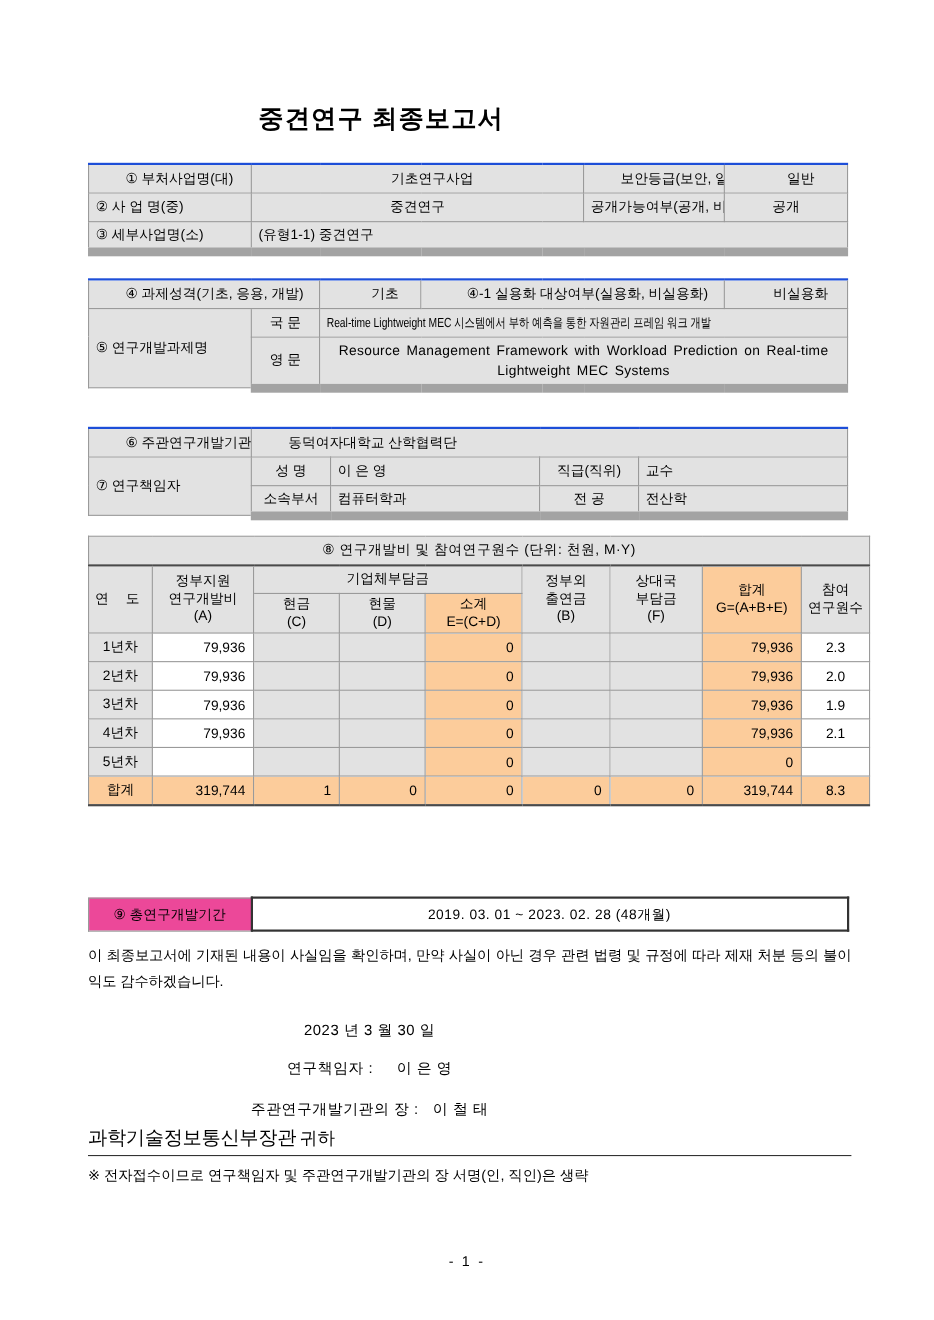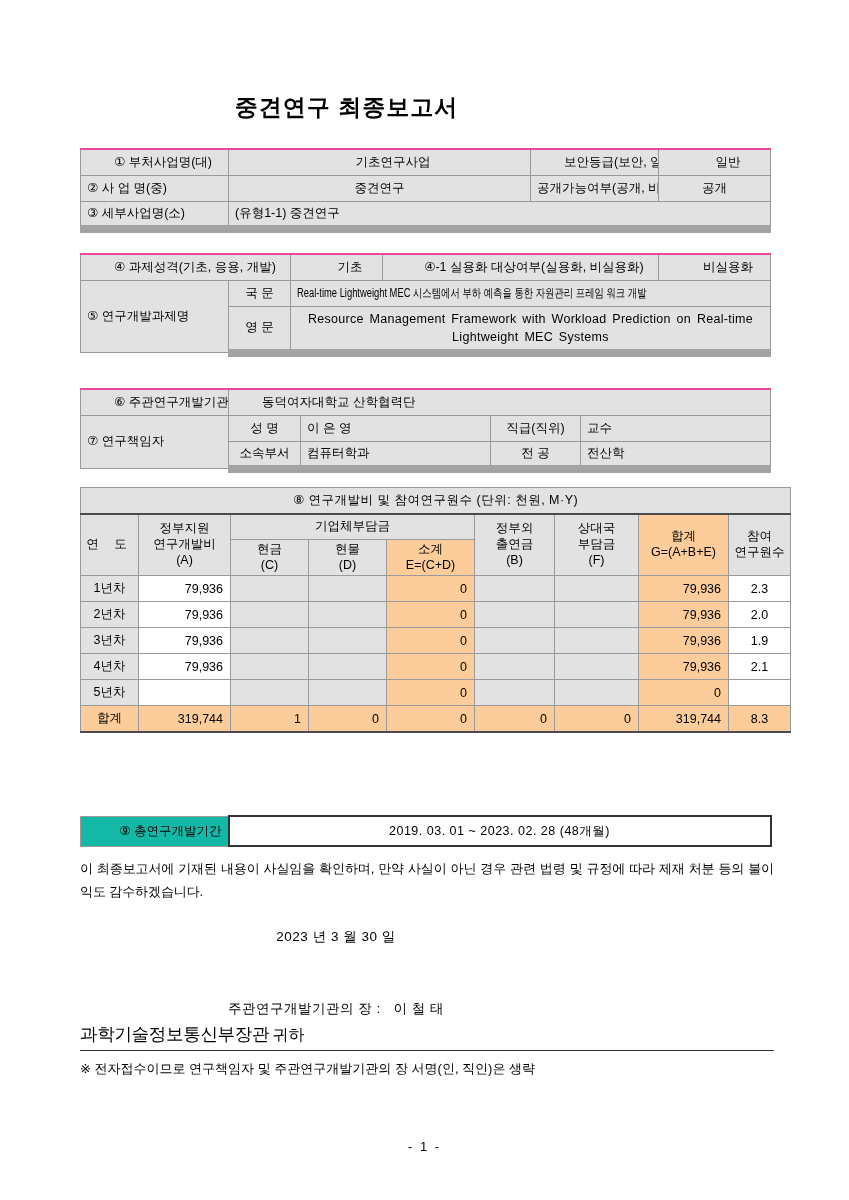--- a/index.html
+++ b/index.html
@@ -49,21 +49,21 @@
   .main-table td {
     border: 1px solid #9a9a9a;
     padding: 3px 6px;
     vertical-align: middle;
     background: #e2e2e2;
     height: 26px;
     box-sizing: border-box;
     overflow: hidden;
     white-space: nowrap;
   }
-  .main-table tr.topline > td { border-top: 2px solid #ec4899; padding-left: 33px; }
+  .main-table tr.topline > td { border-top: 2px solid #1d4ed8; padding-left: 33px; }
   .main-table tr.botline > td { border-bottom: 8px solid #a3a3a3; }
 
   .lbl   { text-align: left; background: #e2e2e2; }
   .lbl-c { text-align: center; background: #e2e2e2; }
   .val   { background: #ffffff; text-align: left; }
   .spaced2 { letter-spacing: 6px; }
 
   
   .kor-title {
     font-size: 12px;
@@ -139,21 +139,21 @@
     font-size: 12.5px;
   }
   .period-table td {
     border: 1px solid #9a9a9a;
     box-sizing: border-box;
     height: 30px;
     padding: 3px 6px;
     vertical-align: middle;
     white-space: nowrap;
   }
-  .period-table td.plabel { background: #14b8a6; text-align: right; }
+  .period-table td.plabel { background: #ec4899; text-align: center; }
   .period-table td.pval {
     background: #ffffff;
     text-align: center;
     border: 2px solid #333;
     letter-spacing: 0.5px;
   }
 
   
   .statement {
     position: absolute;
@@ -456,20 +456,25 @@
         <td class="plabel">⑨ 총연구개발기간</td>
         <td class="pval">2019. 03. 01 ~ 2023. 02. 28 (48개월)</td>
       </tr>
     </tbody>
   </table>
 
   <div class="statement" style="top:858px">이 최종보고서에 기재된 내용이 사실임을 확인하며, 만약 사실이 아닌 경우 관련 법령 및 규정에 따라 제재 처분 등의 불이익도 감수하겠습니다.</div>
 
   <div class="sig-line" style="top:928px">2023 년   3 월   30 일</div>
 
+  <div class="sig-line" style="top:962px">
+    <span>연구책임자 :</span>
+    &nbsp;&nbsp;&nbsp;
+    <span>이 은 영</span>
+  </div>
 
   <div class="sig-line" style="top:1000px">
     <span>주관연구개발기관의 장 :</span>
     &nbsp;
     <span>이 철 태</span>
   </div>
 
   <div class="minister-row" style="top:1022px">
     <span class="minister-name">과학기술정보통신부장관</span>
     <span class="minister-suffix">귀하</span>

